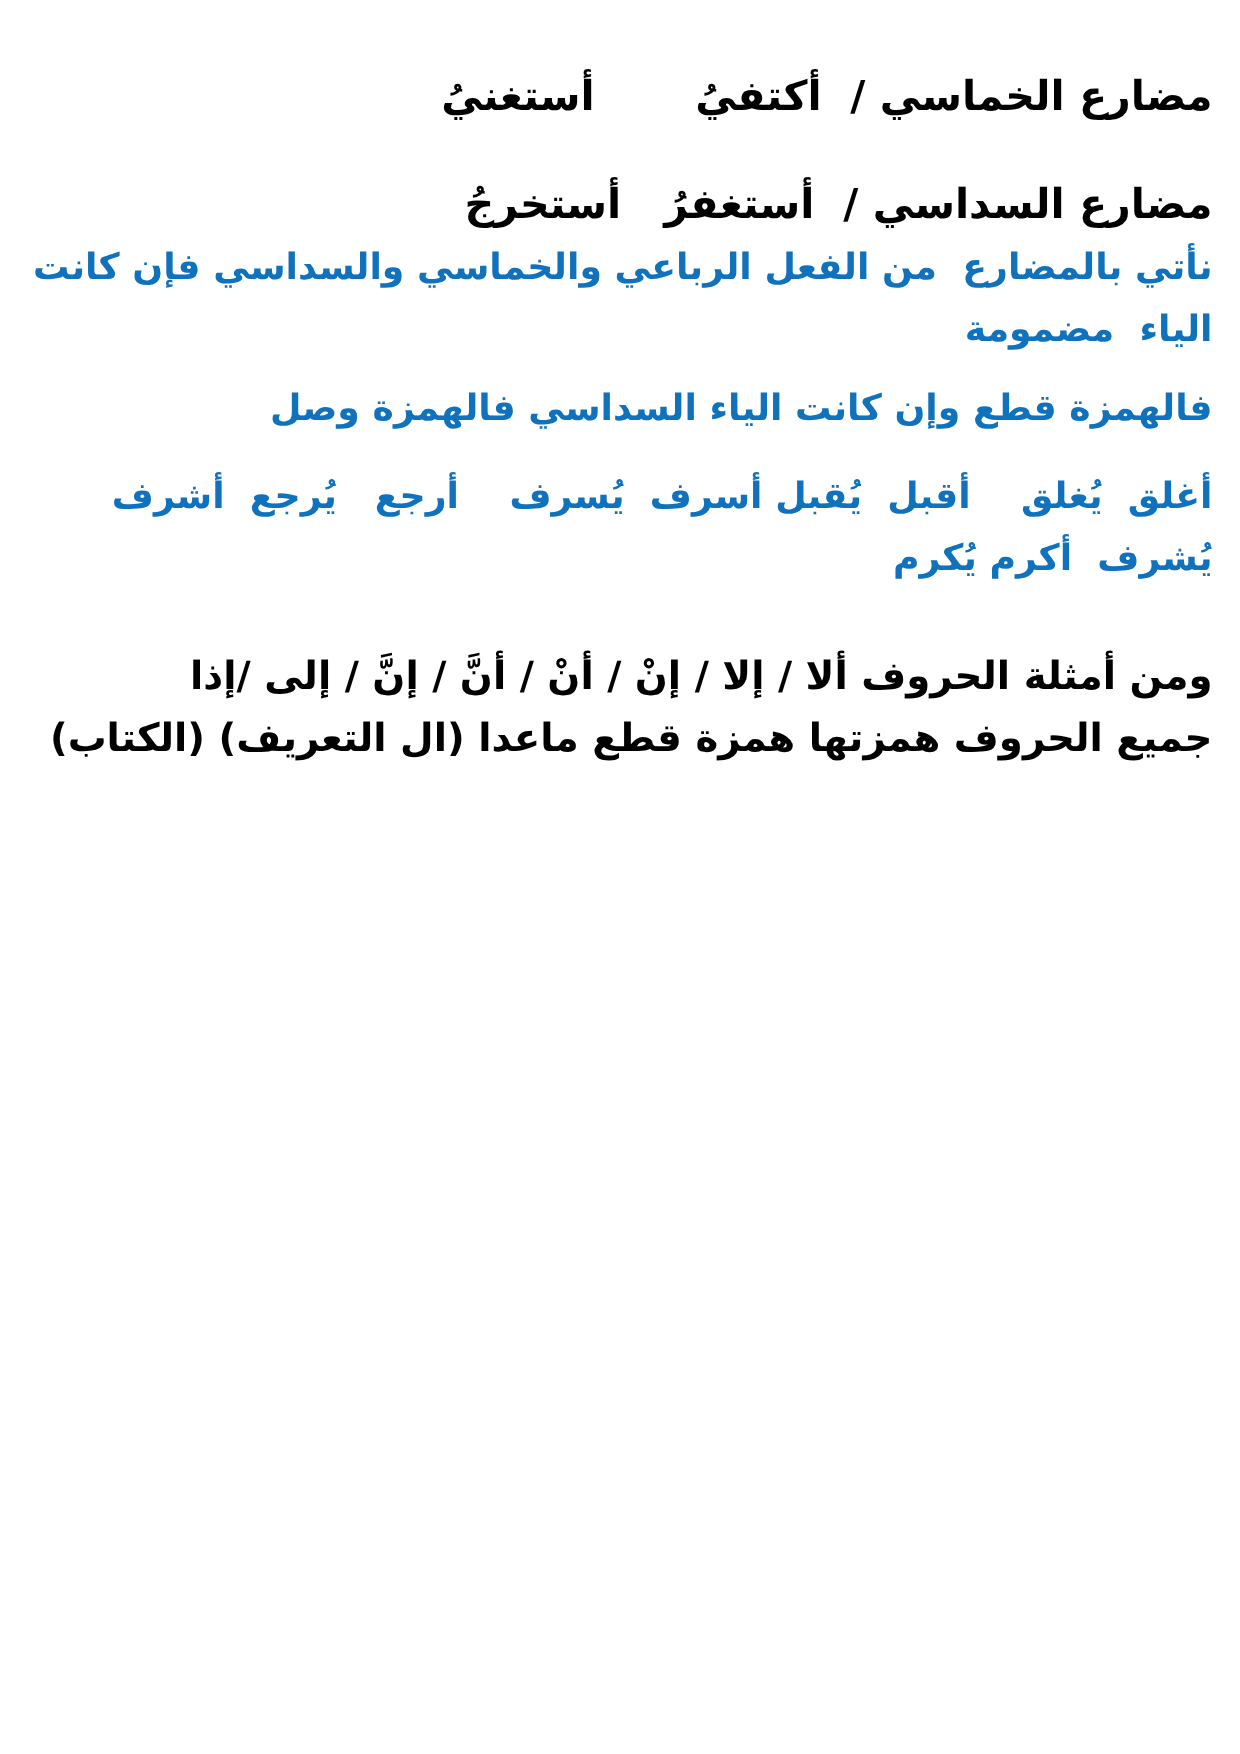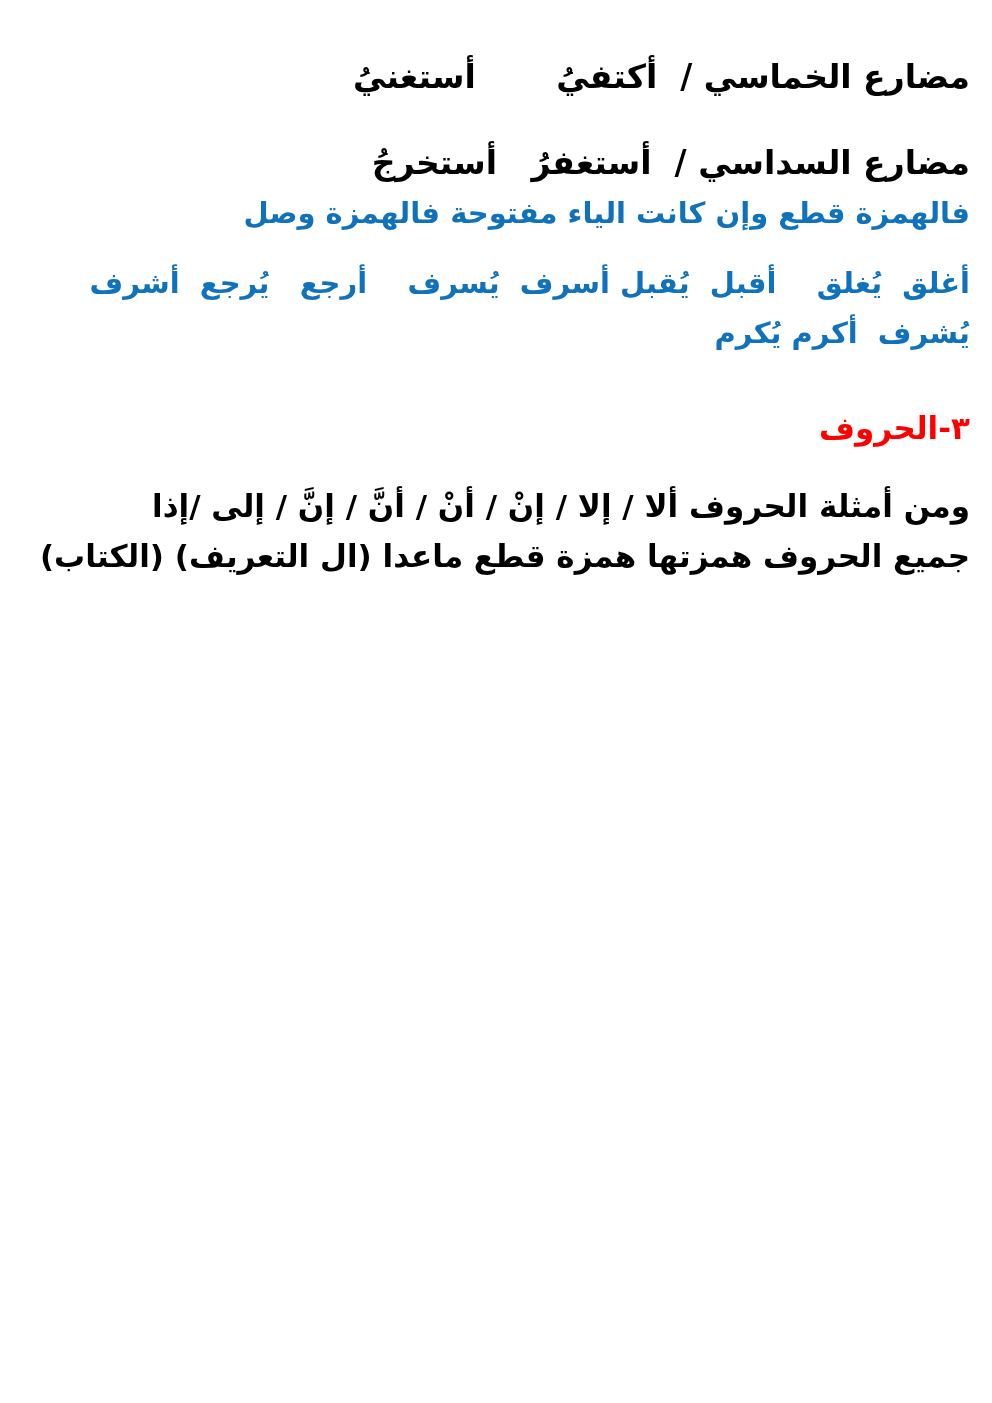--- a/index.html
+++ b/index.html
@@ -50,24 +50,24 @@
 </style>
 </head>
 <body>
 
 <div class="page">
 
   <div class="line black-lg mb-36">مضارع الخماسي /  أكتفيُ       أستغنيُ</div>
 
   <div class="line black-lg mb-32">مضارع السداسي /  أستغفرُ   أستخرجُ</div>
 
+  <div class="line blue-line mb-13">نأتي بالمضارع  من الفعل الرباعي والخماسي والسداسي فإن كانت الياء  مضمومة</div>
 
-  <div class="line blue-line mb-20">فالهمزة قطع وإن كانت الياء مفتوحة فالهمزة وصل</div>
+  <div class="line blue-line mb-20">فالهمزة قطع وإن كانت الياء السداسي فالهمزة وصل</div>
 
   <div class="line blue-line mb-45">أغلق  يُغلق    أقبل  يُقبل أسرف  يُسرف    أرجع   يُرجع  أشرف  يُشرف  أكرم يُكرم</div>
 
-  <div class="line red-line mb-28">٣-الحروف</div>
 
   <div class="line black-md">ومن أمثلة الحروف ألا / إلا / إنْ / أنْ / أنَّ / إنَّ / إلى /إذا</div>
 
   <div class="line black-md mb-24">جميع الحروف همزتها همزة قطع ماعدا (ال التعريف) (الكتاب)</div>
 
 </div>
 
 </body></html>

